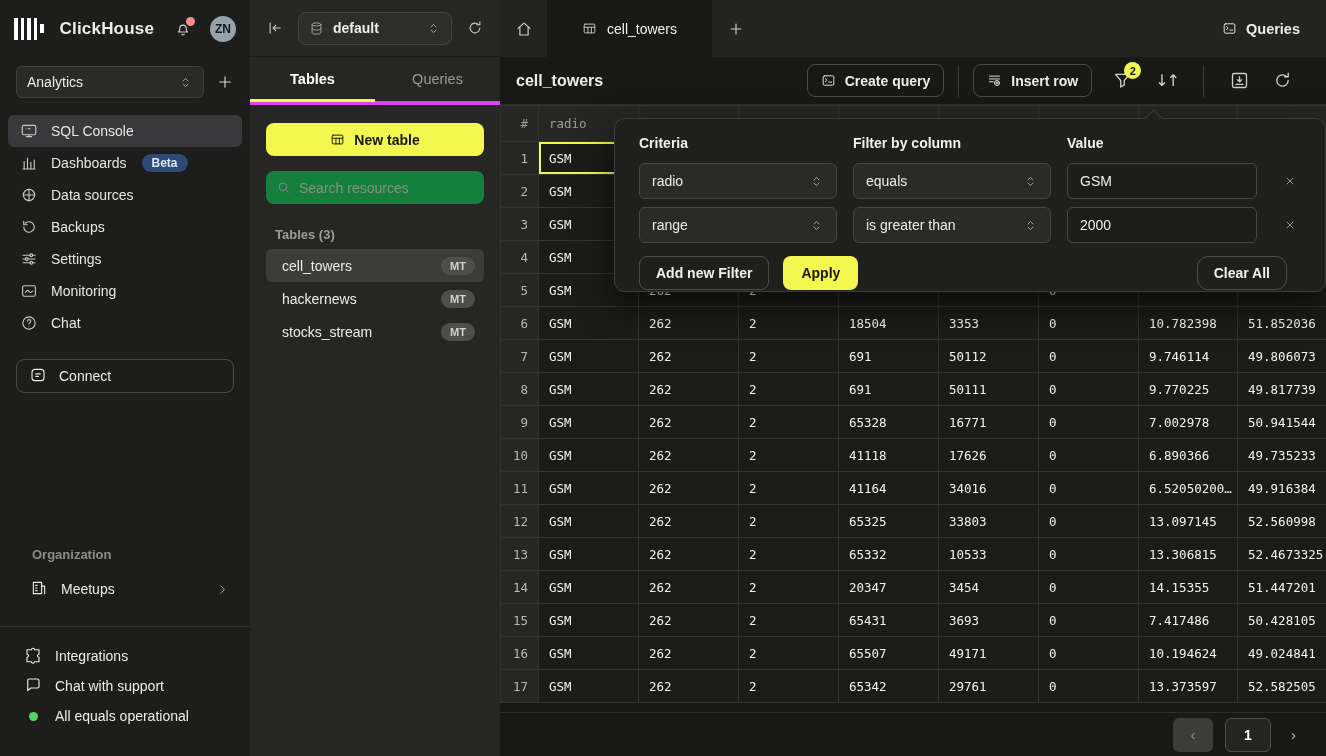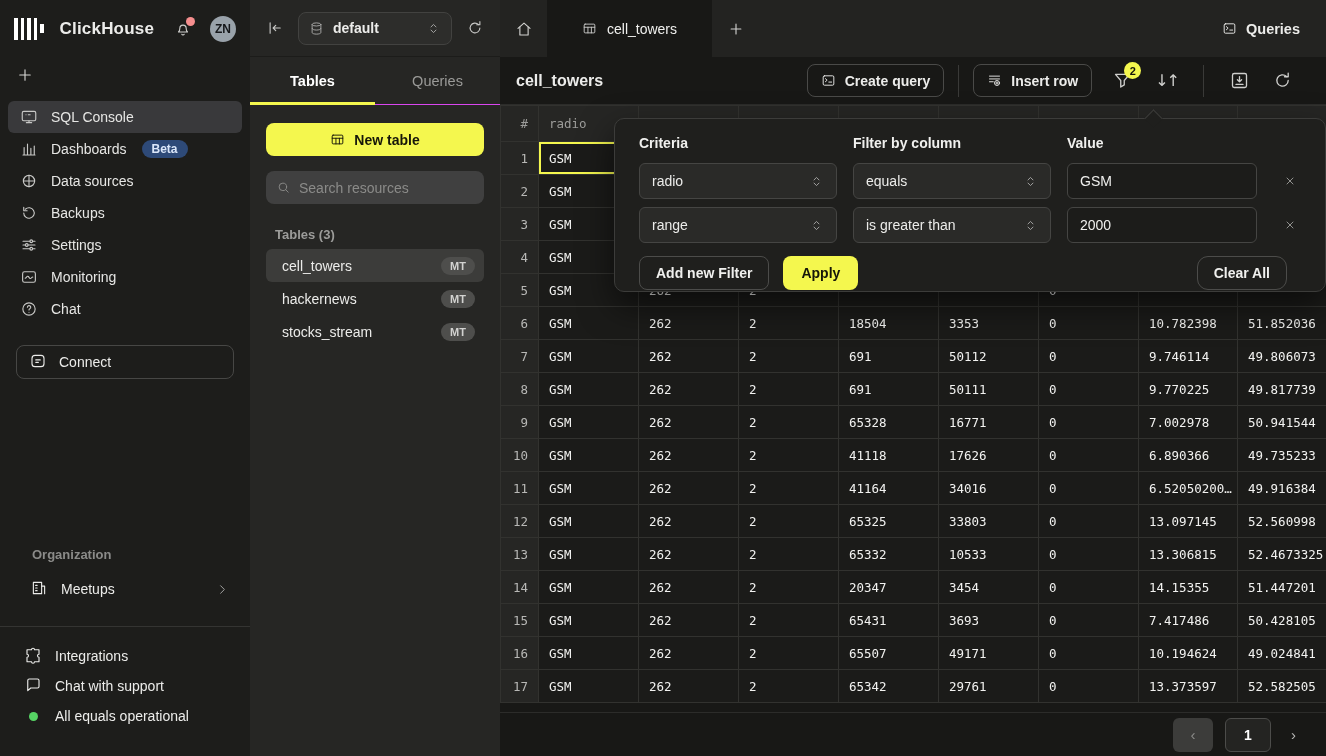--- a/index.html
+++ b/index.html
@@ -45,27 +45,27 @@
   .sb-footer { border-top:1px solid #33;border-top:1px solid #343432; margin-top:14px; padding:14px 16px 25px; }
   .ft-item { height:30px; display:flex; align-items:center; gap:13px; padding-left:8px; color:#ececea; cursor:pointer; }
   .status-dot { width:9px; height:9px; border-radius:50%; background:var(--green,#56d364); margin:0 4px 0 5px; flex:none; }
 
   
   .browser { width:250px; background:#262624; flex:none; display:flex; flex-direction:column; }
   .bp-top { height:57px; display:flex; align-items:center; padding:0 14px; gap:12px; border-bottom:1px solid #1c1c1a; }
   .icon-btn { background:none; border:none; color:#c9c9c7; display:flex; align-items:center; justify-content:center; cursor:pointer; padding:2px; }
   .db-select { flex:1; height:33px; background:#2d2d2b; border:1px solid #424240; border-radius:8px; display:flex; align-items:center; gap:9px; padding:0 10px; cursor:pointer; }
   .db-select .lbl { flex:1; font-weight:600; font-size:14px; }
-  .bp-tabs { height:48px; display:flex; border-bottom:1px solid #d946ef; }
+  .bp-tabs { height:48px; display:flex; border-bottom:4px solid #d946ef; }
   .bp-tab { width:50%; display:flex; align-items:center; justify-content:center; font-size:14.5px; color:#9a9a98; cursor:pointer; position:relative; }
   .bp-tab.active { color:#fff; font-weight:600; }
   .bp-tab.active::after { content:""; position:absolute; left:0; right:0; bottom:-1px; height:3px; background:var(--accent,#f4f74e); }
   .bp-body { padding:18px 16px; }
   .new-table-btn { width:100%; height:33px; background:var(--accent,#f4f74e); color:#161609; border:none; border-radius:8px; font-size:14px; font-weight:600; display:flex; align-items:center; justify-content:center; gap:9px; cursor:pointer; font-family:inherit; }
-  .search-box { margin-top:15px; height:33px; background:#404040; border-radius:8px; display:flex; align-items:center; gap:8px; padding:0 10px; color:#8b8b89; }
+  .search-box { margin-top:15px; height:33px; background:#15803d; border-radius:8px; display:flex; align-items:center; gap:8px; padding:0 10px; color:#8b8b89; }
   .search-box input { background:none; border:none; outline:none; color:#ececea; font-size:14px; width:100%; font-family:inherit; }
   .search-box input::placeholder { color:#8b8b89; }
   .list-label { margin:23px 0 7px 9px; font-size:13px; color:#9c9c9a; font-weight:600; }
   .tbl-item { height:33px; display:flex; align-items:center; padding:0 9px 0 16px; border-radius:6px; cursor:pointer; }
   .tbl-item.active { background:#3c3c3a; }
   .tbl-item .nm { flex:1; font-size:14px; }
   .pill { background:#4e4e4c; color:#d2d2d0; font-size:11px; font-weight:700; padding:3px 9px; border-radius:999px; }
 
   
   .main { flex:1; background:#181816; position:relative; display:flex; flex-direction:column; min-width:0; }
@@ -136,20 +136,27 @@
         <svg class="ic" viewBox="0 0 24 24">
             <path d="M18 16H6c1.2-1.2 1.8-2.1 1.8-5a4.2 4.2 0 0 1 8.4 0c0 2.9.6 3.8 1.8 5z"></path>
             <path d="M10.4 19a1.8 1.8 0 0 0 3.2 0"></path>
           </svg>
         <span class="bell-dot"></span>
       </span>
       <span class="avatar">ZN</span>
     </div>
 
     <div class="sb-workspace">
+      <div class="ws-select">
+        <span class="lbl">Analytics</span>
+        <svg class="ic sm muted-ic" viewBox="0 0 24 24">
+            <path d="m8 9.5 4-4 4 4"></path>
+            <path d="m8 14.5 4 4 4-4"></path>
+          </svg>
+      </div>
       <span class="plus-btn">
           <svg class="ic" viewBox="0 0 24 24">
             <path d="M12 5v14M5 12h14"></path>
           </svg>
         </span>
     </div>
 
     <nav class="sb-nav">
       <div class="sb-item active">
         <span class="nav-ic">

